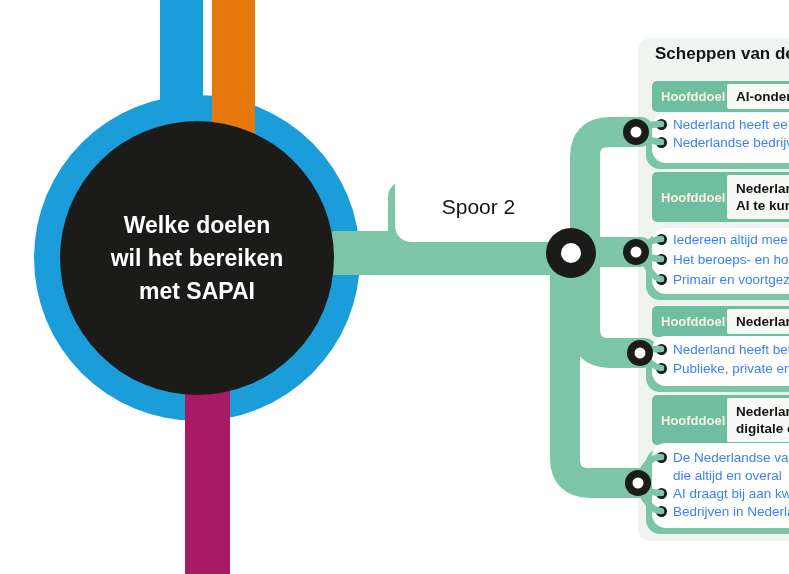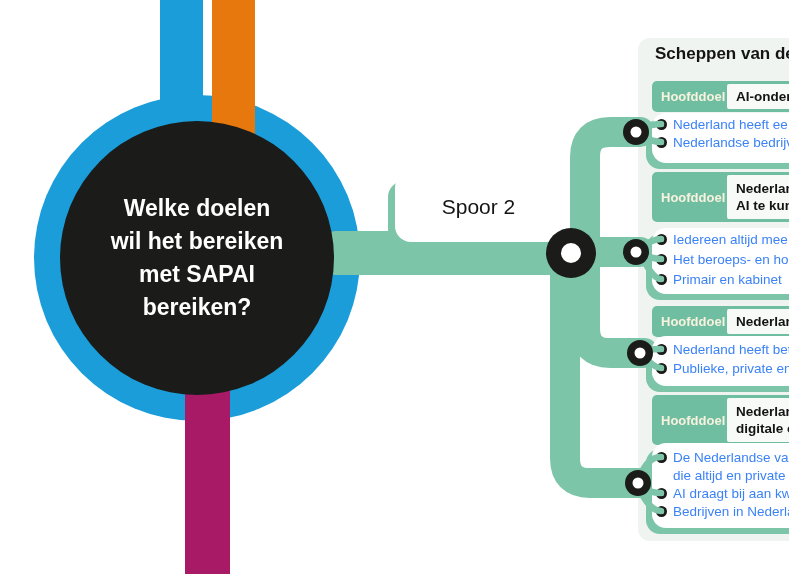--- a/index.html
+++ b/index.html
@@ -78,21 +78,20 @@
 
   <div class="abs vbar bar-blue"></div>
   <div class="abs vbar bar-orange"></div>
   <div class="abs vbar bar-magenta"></div>
 
   <div class="abs blackdisc"></div>
   <div class="abs center-text">
     <div>Welke doelen</div>
     <div>wil het bereiken</div>
     <div>met SAPAI</div>
-    <div>bereiken?</div>
   </div>
 
   <div class="abs spoor-shadow"></div>
   <div class="abs spoor-box">
     <span>Spoor 2</span>
   </div>
 
   <div class="abs panel-heading">Scheppen van de</div>
 
   <div class="abs hbar bar1">
@@ -126,21 +125,21 @@
     <div class="brow">
       <span class="marker"></span>
       <span class="btext">Iedereen altijd mee</span>
     </div>
     <div class="brow">
       <span class="marker"></span>
       <span class="btext">Het beroeps- en hog</span>
     </div>
     <div class="brow">
       <span class="marker"></span>
-      <span class="btext">Primair en kabinet</span>
+      <span class="btext">Primair en voortgez</span>
     </div>
   </div>
 
   <div class="abs hbar bar3">
     <span class="tag">Hoofddoel</span>
     <span class="titlearea">
       <span class="title-line">Nederland</span>
 
     </span>
   </div>
@@ -163,21 +162,21 @@
       <span class="title-line">digitale e</span>
     </span>
   </div>
   <div class="abs bshadow sh4"></div>
   <div class="abs bbox bx4">
     <div class="brow">
       <span class="marker"></span>
       <span class="btext">De Nederlandse vas</span>
     </div>
     <div class="brow cont">
-      <span class="btext">die altijd en private</span>
+      <span class="btext">die altijd en overal</span>
     </div>
     <div class="brow">
       <span class="marker"></span>
       <span class="btext">AI draagt bij aan kw</span>
     </div>
     <div class="brow">
       <span class="marker"></span>
       <span class="btext">Bedrijven in Nederla</span>
     </div>
   </div>

